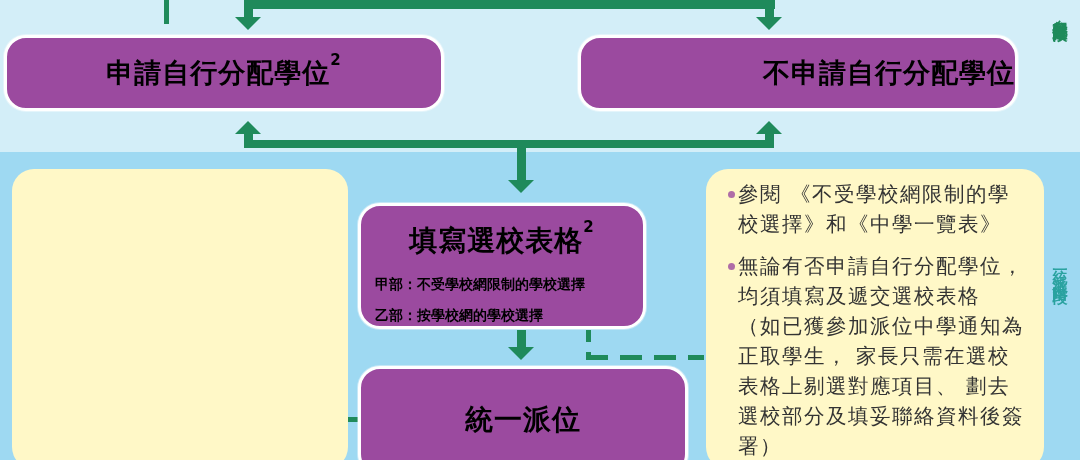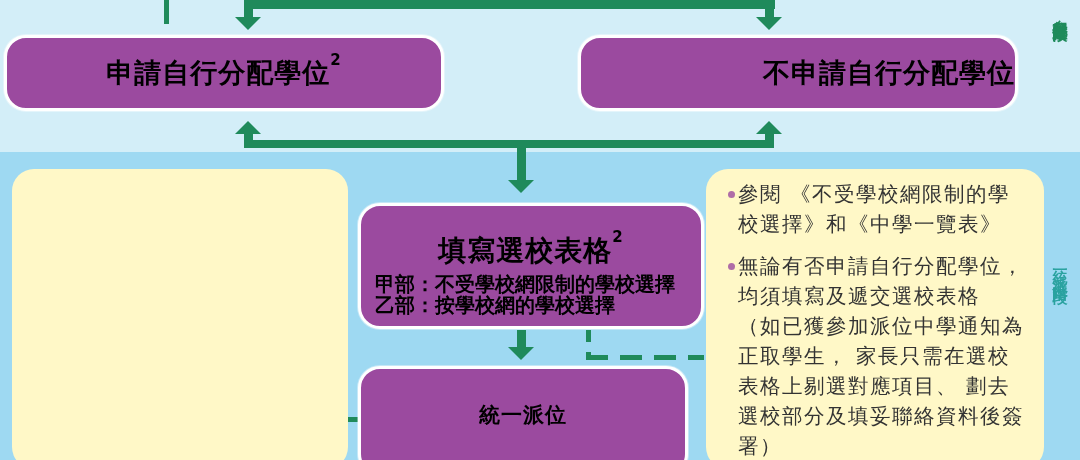--- a/index.html
+++ b/index.html
@@ -12,21 +12,21 @@
   .band-bottom { position: absolute; left: 0; top: 152px; width: 1080px; height: 308px; background: #9ed9f2; }
 
   .pbox {
     position: absolute; background: #9b4a9f; color: #000000;
     border: 3px solid #fff; border-radius: 22px; box-sizing: border-box;
     display: flex; flex-direction: column; align-items: center; justify-content: center;
     box-shadow: 0 0 0 1px rgba(255,255,255,0.4);
   }
   .pbox .title { font-weight: bold; font-size: 27px; letter-spacing: 1px; }
   .pbox .title sup { font-size: 15px; vertical-align: top; position: relative; top: -4px; }
-  .pbox .sub { font-size: 20px; font-weight: bold; align-self: flex-start; margin-left: 14px; line-height: 21px; }
+  .pbox .sub { font-size: 14px; font-weight: bold; align-self: flex-start; margin-left: 14px; line-height: 21px; }
 
   .ybox {
     position: absolute; background: #fff8c7; border-radius: 22px; box-sizing: border-box;
     color: #333; font-size: 21px; line-height: 30px; letter-spacing: 1.5px;
   }
   .ybox .item { position: relative; padding-left: 20px; margin-bottom: 12px; }
   .ybox .item .bullet { position: absolute; left: 8px; top: 11px; width: 5px; height: 5px; background: #888; }
   .ybox.right .item .bullet { background: #9b4a9f; left: 10px; top: 12px; width: 7px; height: 7px; border-radius: 50%; opacity: 0.8; }
 
   .line { position: absolute; background: #1f8a5b; }
@@ -67,35 +67,35 @@
 <div class="line" style="left:244px; top:133px; width:9px; height:14px;"></div>
 <div class="arrow-up" style="left:756px; top:121px;"></div>
 <div class="line" style="left:765px; top:133px; width:9px; height:14px;"></div>
 <div class="line" style="left:244px; top:140px; width:530px; height:8px;"></div>
 <div class="line" style="left:517px; top:144px; width:9px; height:36px;"></div>
 <div class="arrow-down" style="left:508px; top:180px;"></div>
 
 <div class="ybox" style="left:12px; top:169px; width:336px; height:300px; padding:14px 14px 0 14px;">
 </div>
 
-<div class="pbox" style="left:358px; top:203px; width:346px; height:126px; justify-content:center; padding-top:16px;">
+<div class="pbox" style="left:358px; top:203px; width:288px; height:126px; justify-content:space-between; padding-top:16px;">
   <div class="title" style="font-size:28px;"><span>填寫選校表格</span><sup>2</sup></div>
   <div class="sub" style="margin-top:4px;">甲部：不受學校網限制的學校選擇</div>
   <div class="sub">乙部：按學校網的學校選擇</div>
 </div>
 
 <div class="line" style="left:517px; top:330px; width:9px; height:18px;"></div>
 <div class="arrow-down" style="left:508px; top:347px;"></div>
 
 <div class="dash-v" style="left:586px; top:330px; height:28px;"></div>
 <div class="dash-h" style="left:586px; top:355px; width:118px;"></div>
 <div class="dash-h" style="left:348px; top:417px; width:12px;"></div>
 
 <div class="pbox" style="left:358px; top:366px; width:330px; height:110px; justify-content:flex-start; padding-top:32px;">
-  <div class="title" style="font-size:21px;">統一派位</div>
+  <div class="title" style="font-size:28px;">統一派位</div>
 </div>
 
 <div class="ybox right" style="left:706px; top:169px; width:338px; height:300px; padding:10px 12px 0 12px; font-size:20.5px;">
   <div class="item"><span class="bullet"></span><span>參閱 《不受學校網限制的學校選擇》和《中學一覽表》</span></div>
   <div class="item"><span class="bullet"></span><span>無論有否申請自行分配學位，均須填寫及遞交選校表格 （如已獲參加派位中學通知為正取學生， 家長只需在選校表格上剔選對應項目、 劃去選校部分及填妥聯絡資料後簽署）</span></div>
 </div>
 
 <div class="vlabel" style="left:1050px; top:258px; color:#2aa2a0; letter-spacing:4px;">統一派位階段</div>
 
 </body></html>

